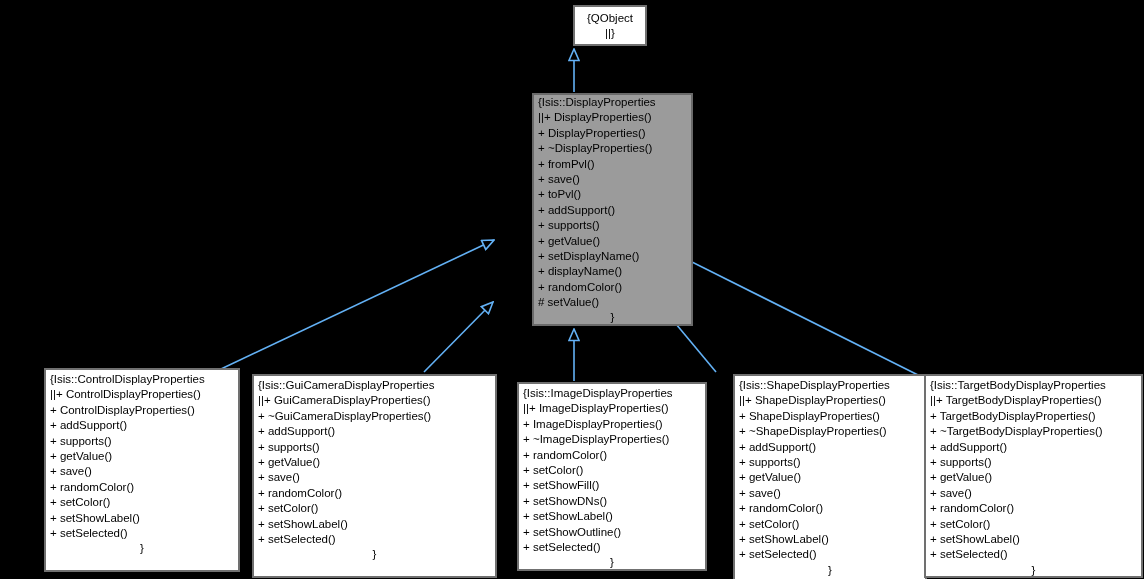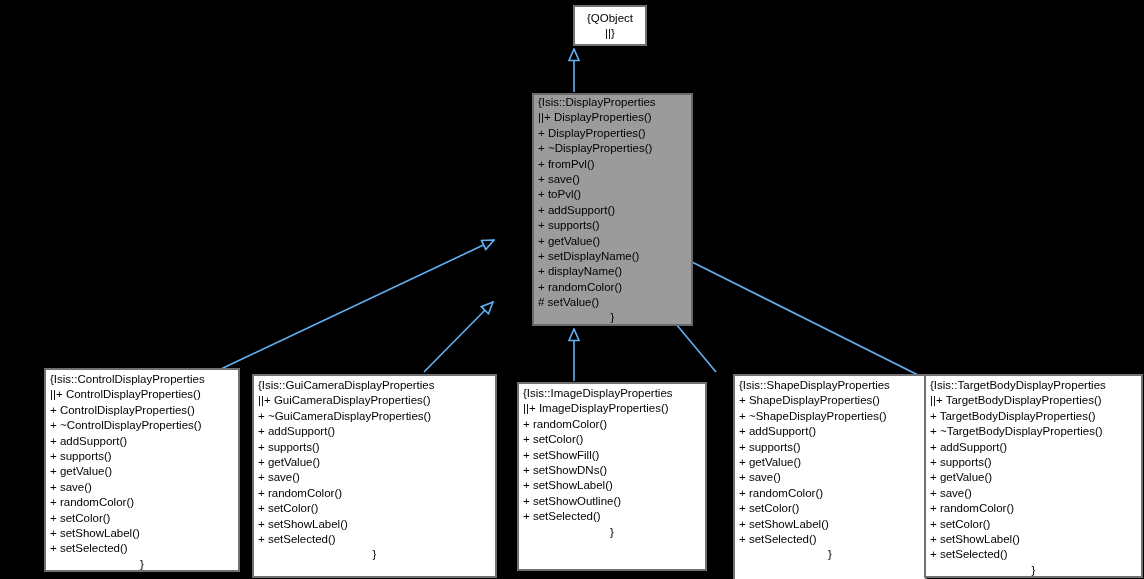--- a/index.html
+++ b/index.html
@@ -89,21 +89,20 @@
         <div class="line"># setValue()</div>
         <div class="line brace">}</div>
       </div>
   </div>
 
   <div class="node" style="left:8px;top:368px;width:196px;height:204px;">
     <div>
         <div class="line">{Isis::ControlDisplayProperties</div>
         <div class="line">||+ ControlDisplayProperties()</div>
         <div class="line">+ ControlDisplayProperties()</div>
-        <div class="line">+ ~ControlDisplayProperties()</div>
         <div class="line">+ addSupport()</div>
         <div class="line">+ supports()</div>
         <div class="line">+ getValue()</div>
         <div class="line">+ save()</div>
         <div class="line">+ randomColor()</div>
         <div class="line">+ setColor()</div>
         <div class="line">+ setShowLabel()</div>
         <div class="line">+ setSelected()</div>
         <div class="line brace">}</div>
       </div>
@@ -123,34 +122,37 @@
         <div class="line">+ setShowLabel()</div>
         <div class="line">+ setSelected()</div>
         <div class="line brace">}</div>
       </div>
   </div>
 
   <div class="node" style="left:481px;top:382px;width:190px;height:189px;">
     <div>
         <div class="line">{Isis::ImageDisplayProperties</div>
         <div class="line">||+ ImageDisplayProperties()</div>
+        <div class="line">+ ImageDisplayProperties()</div>
+        <div class="line">+ ~ImageDisplayProperties()</div>
         <div class="line">+ randomColor()</div>
         <div class="line">+ setColor()</div>
         <div class="line">+ setShowFill()</div>
         <div class="line">+ setShowDNs()</div>
         <div class="line">+ setShowLabel()</div>
         <div class="line">+ setShowOutline()</div>
         <div class="line">+ setSelected()</div>
         <div class="line brace">}</div>
       </div>
   </div>
 
   <div class="node" style="left:697px;top:374px;width:194px;height:240px;">
     <div>
         <div class="line">{Isis::ShapeDisplayProperties</div>
+        <div class="line">||+ ShapeDisplayProperties()</div>
         <div class="line">+ ShapeDisplayProperties()</div>
         <div class="line">+ ~ShapeDisplayProperties()</div>
         <div class="line">+ addSupport()</div>
         <div class="line">+ supports()</div>
         <div class="line">+ getValue()</div>
         <div class="line">+ save()</div>
         <div class="line">+ randomColor()</div>
         <div class="line">+ setColor()</div>
         <div class="line">+ setShowLabel()</div>
         <div class="line">+ setSelected()</div>

